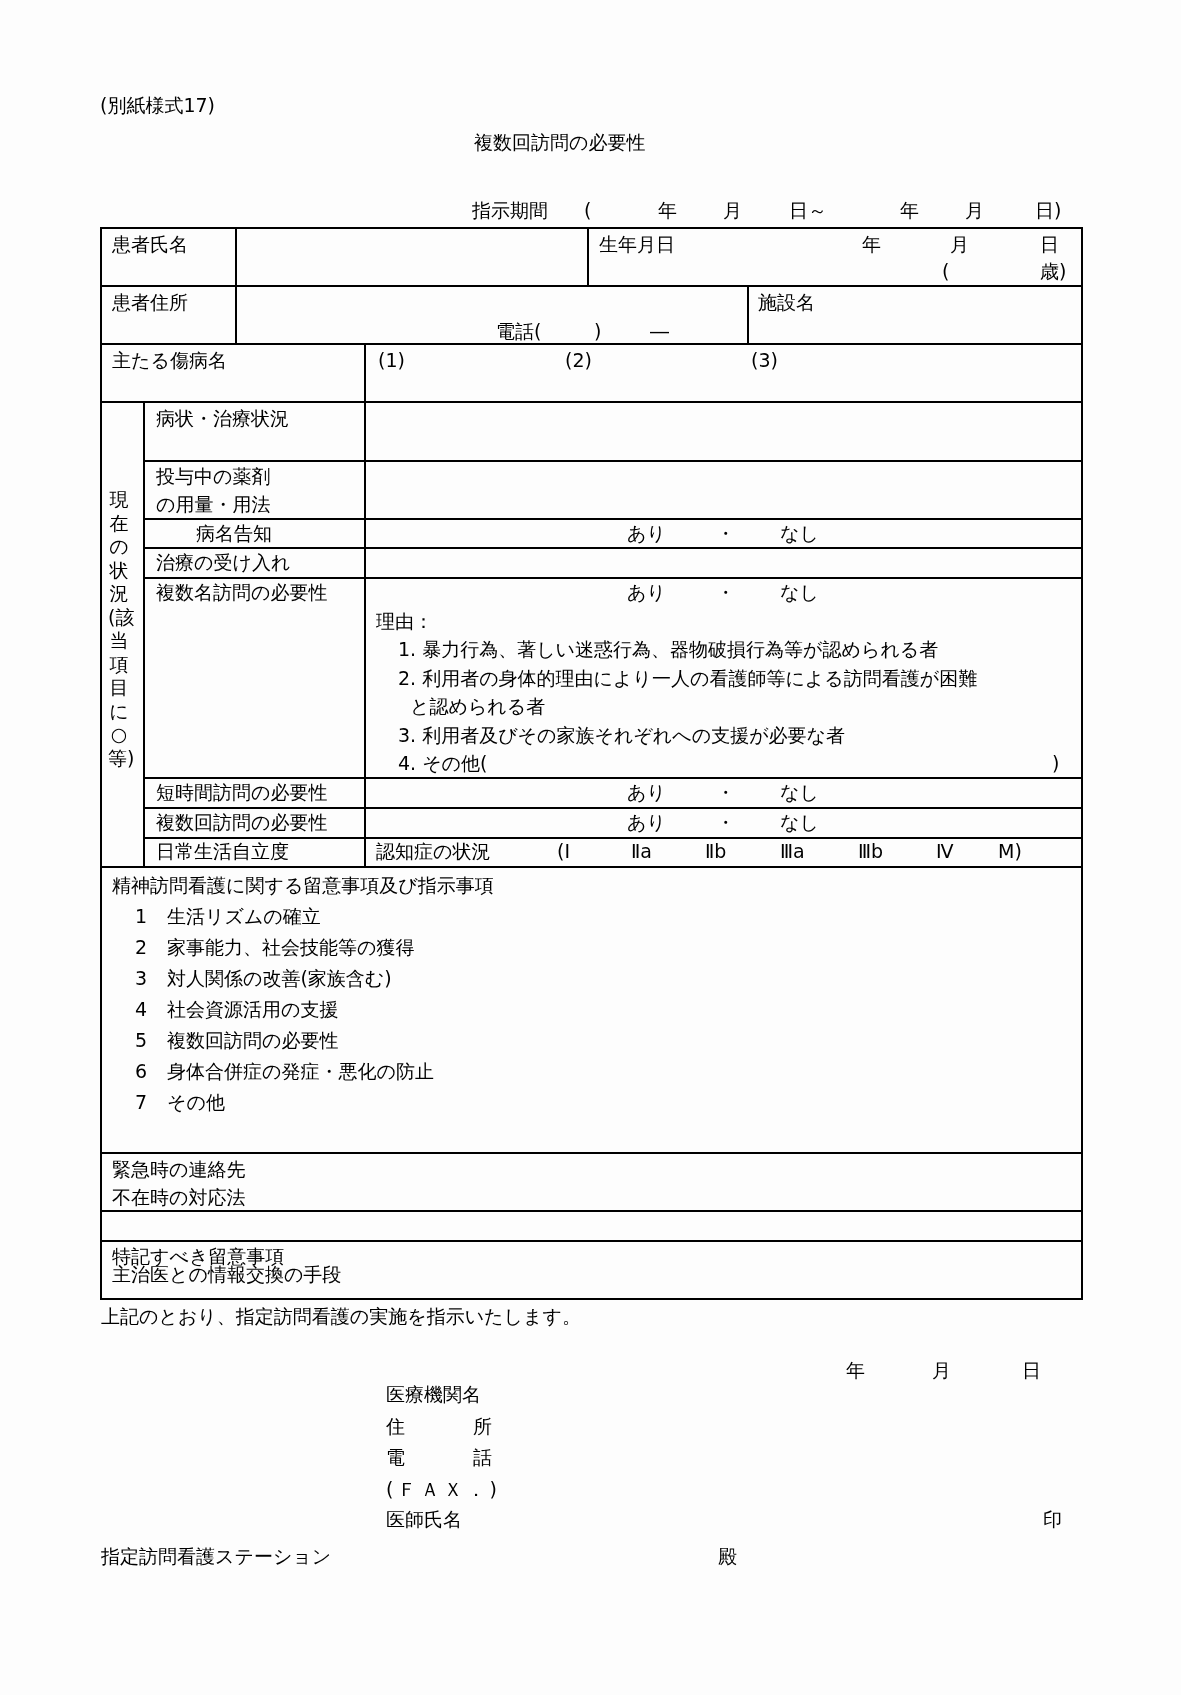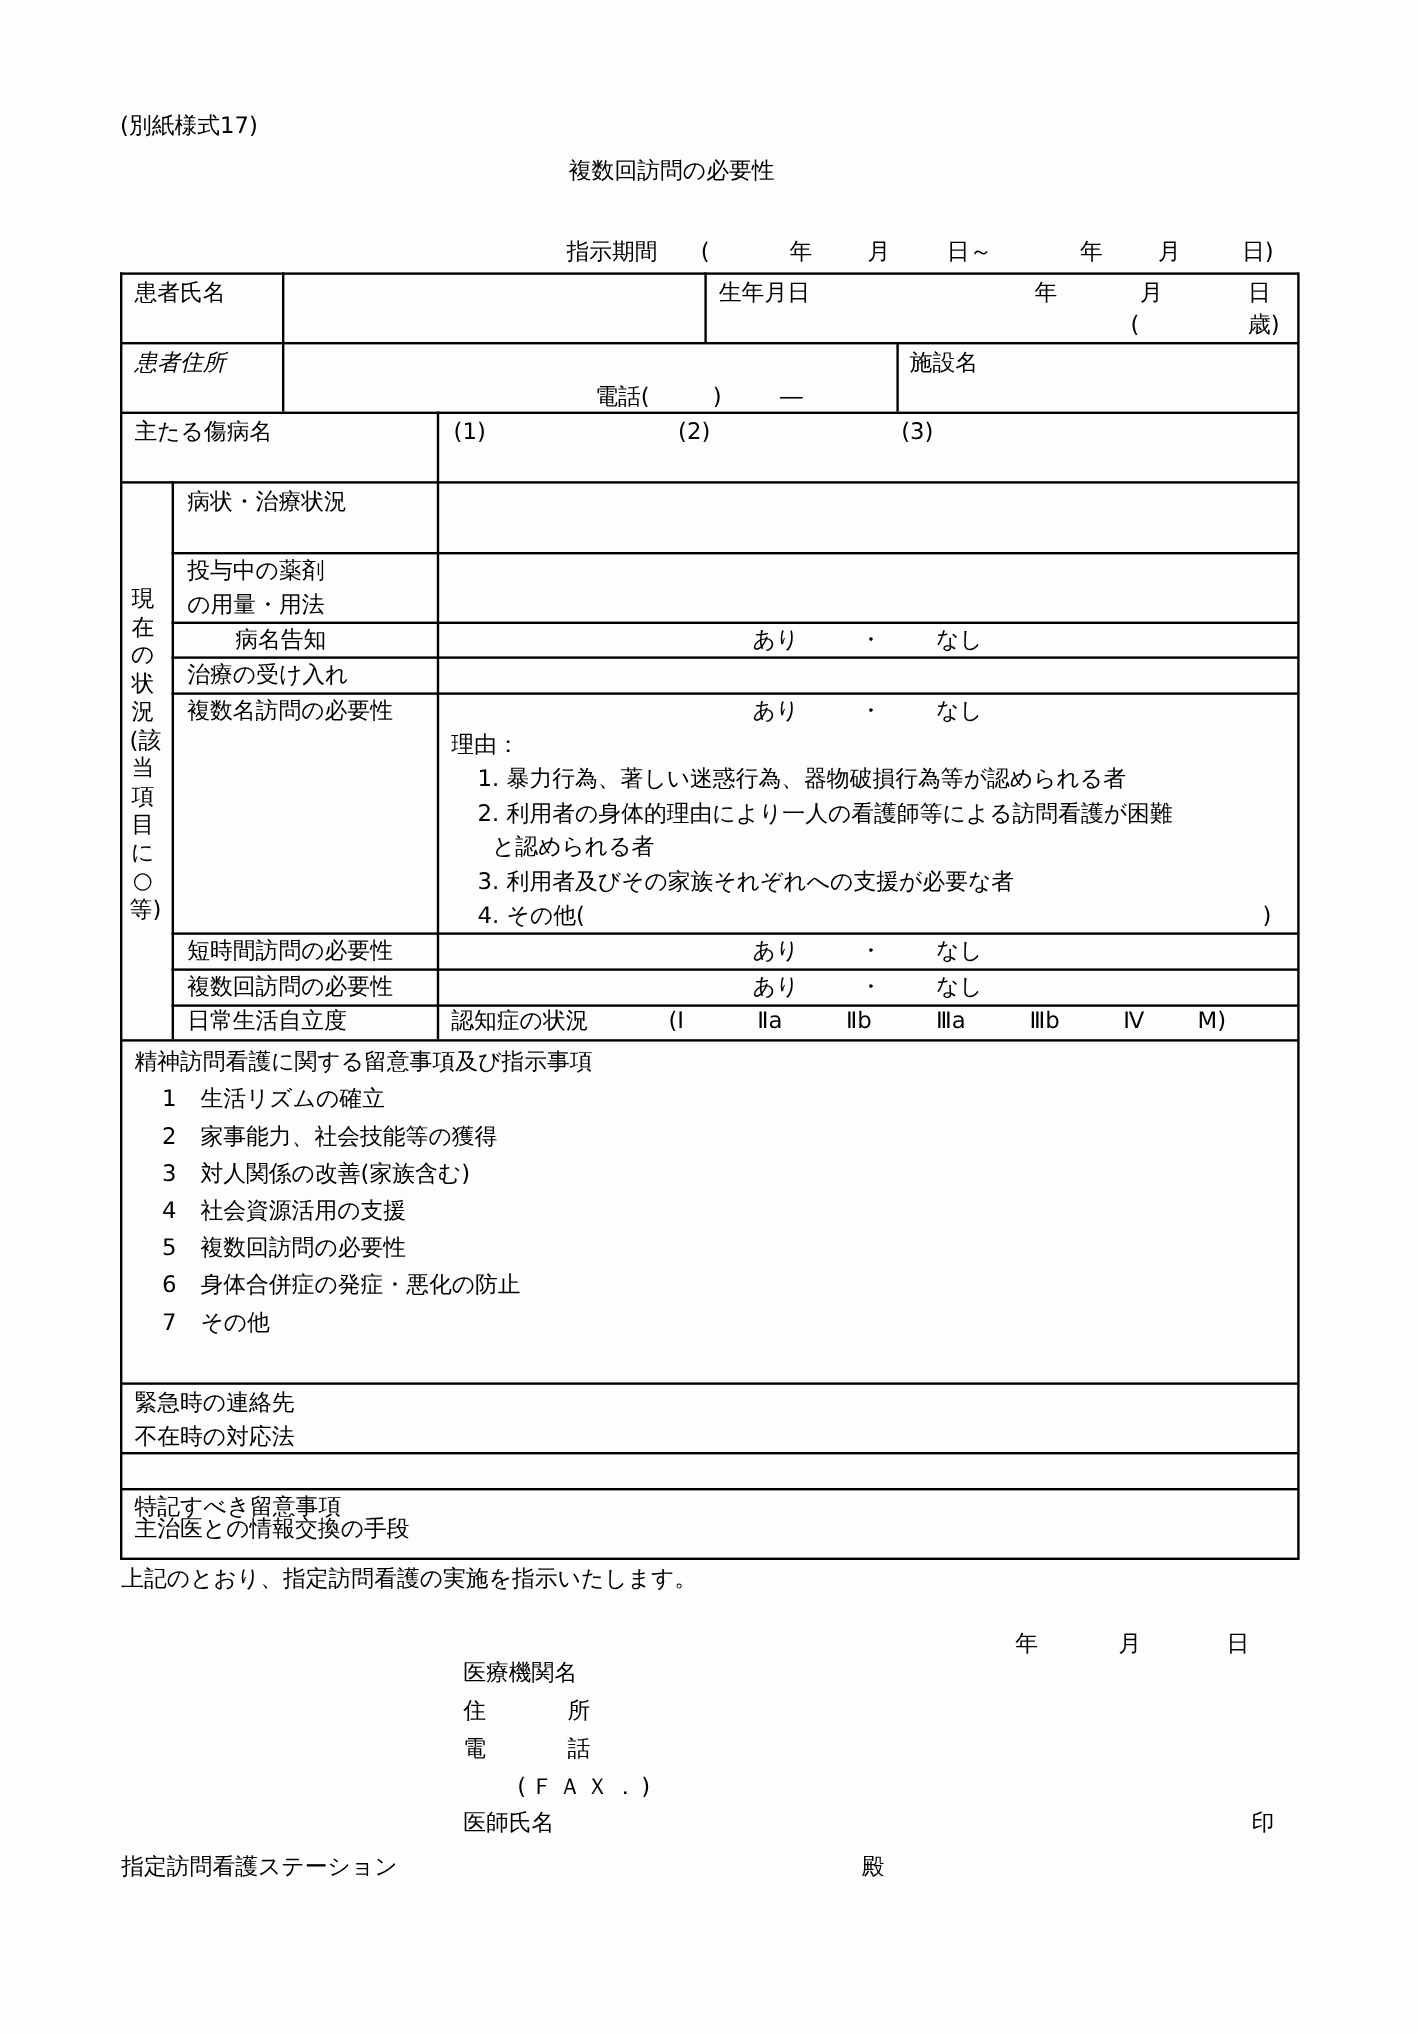--- a/index.html
+++ b/index.html
@@ -54,21 +54,21 @@
 
 <div class="t" style="left:112px;top:235px;">患者氏名</div>
 <div class="t" style="left:240px;top:230px;width:344px;height:52px;"></div>
 <div class="t" style="left:599px;top:235px;">生年月日</div>
 <div class="t" style="left:862px;top:235px;">年</div>
 <div class="t" style="left:950px;top:235px;">月</div>
 <div class="t" style="left:1040px;top:235px;">日</div>
 <div class="t" style="left:942px;top:262px;">(</div>
 <div class="t" style="left:1040px;top:262px;">歳)</div>
 
-<div class="t" style="left:112px;top:293px;font-style:italic;">患者住所</div>
+<div class="t" style="left:112px;top:293px;">患者住所</div>
 <div class="t" style="left:240px;top:288px;width:504px;height:30px;"></div>
 <div class="t" style="left:496px;top:322px;">電話(</div>
 <div class="t" style="left:594px;top:322px;">)</div>
 <div class="t" style="left:650px;top:322px;">―</div>
 <div class="t" style="left:758px;top:293px;">施設名</div>
 
 <div class="t" style="left:112px;top:351px;">主たる傷病名</div>
 <div class="t" style="left:378px;top:351px;">(1)</div>
 <div class="t" style="left:565px;top:351px;">(2)</div>
 <div class="t" style="left:751px;top:351px;">(3)</div>
@@ -144,18 +144,18 @@
 <div class="t" style="left:101px;top:1307px;">上記のとおり、指定訪問看護の実施を指示いたします。</div>
 <div class="t" style="left:846px;top:1361px;">年</div>
 <div class="t" style="left:932px;top:1361px;">月</div>
 <div class="t" style="left:1022px;top:1361px;">日</div>
 
 <div class="t" style="left:386px;top:1385px;">医療機関名</div>
 <div class="t" style="left:386px;top:1417px;">住</div>
 <div class="t" style="left:473px;top:1417px;">所</div>
 <div class="t" style="left:386px;top:1448px;">電</div>
 <div class="t" style="left:473px;top:1448px;">話</div>
-<div class="t" style="left:386px;top:1480px;letter-spacing:4px;margin-left:45px;">(ＦＡＸ．)</div>
+<div class="t" style="left:386px;top:1480px;letter-spacing:4px;">(ＦＡＸ．)</div>
 <div class="t" style="left:386px;top:1510px;">医師氏名</div>
 <div class="t" style="left:1043px;top:1510px;">印</div>
 
 <div class="t" style="left:101px;top:1547px;">指定訪問看護ステーション</div>
 <div class="t" style="left:718px;top:1547px;">殿</div>
 
 </body></html>

